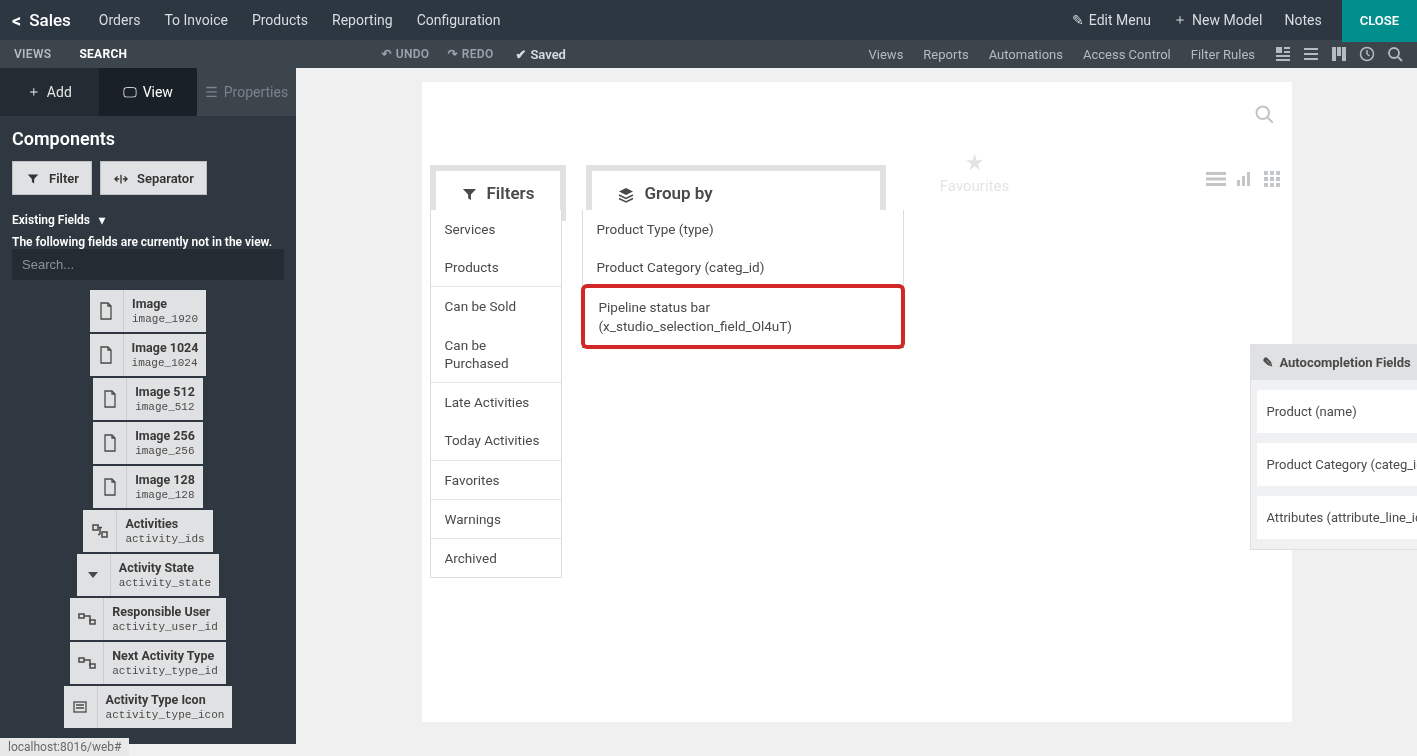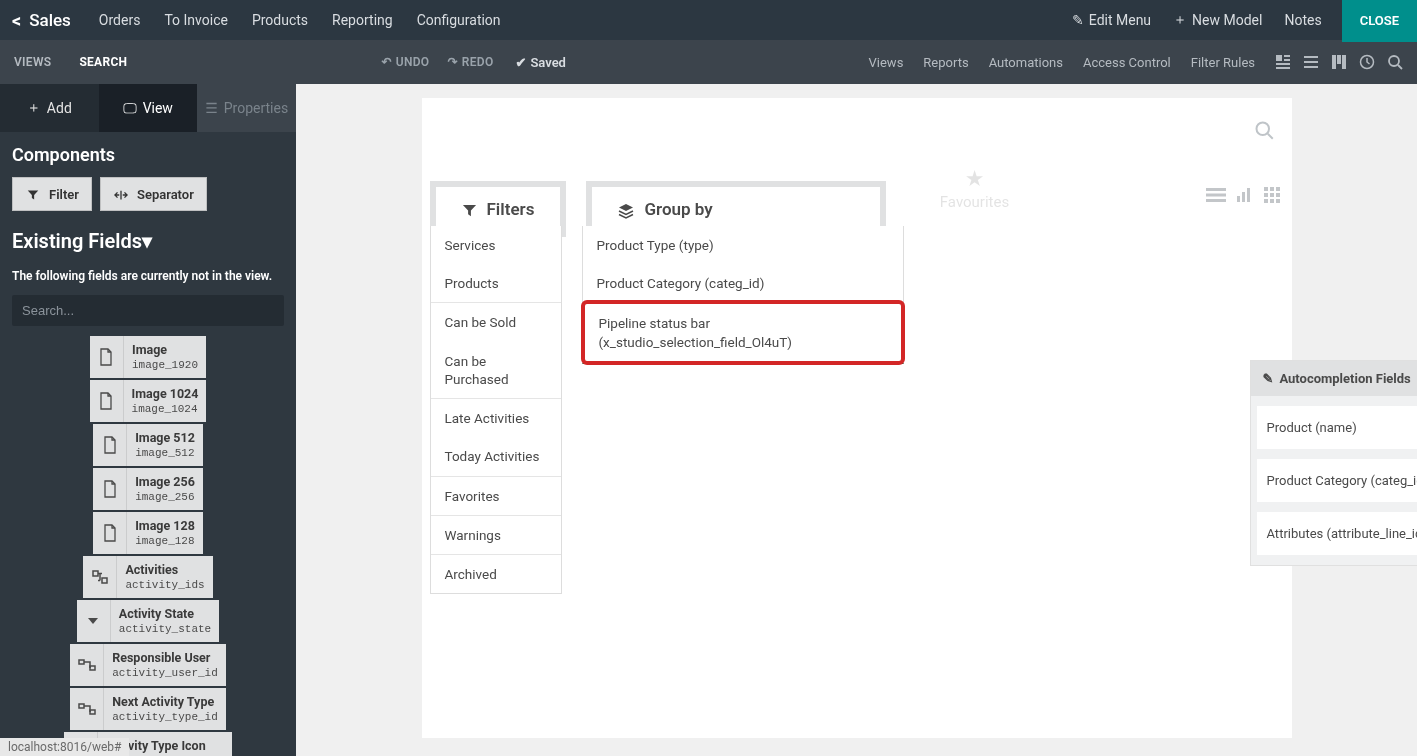--- a/index.html
+++ b/index.html
@@ -8,21 +8,21 @@
 
 .topbar { background: #2c3741; height: 40px; display: flex; align-items: center; padding: 0 12px; color: #e5e5e5; }
 .topbar .back { font-size: 18px; font-weight: bold; margin-right: 8px; color: #fff; cursor: pointer; }
 .topbar .app-name { font-size: 17px; font-weight: 500; color: #fff; margin-right: 28px; }
 .topbar .menu-item { margin-right: 24px; font-size: 14px; color: #d9dde1; cursor: pointer; }
 .topbar .spacer { flex: 1; }
 .topbar .right-item { margin-left: 22px; font-size: 14px; color: #d9dde1; cursor: pointer; display: flex; align-items: center; gap: 5px; }
 .topbar .close-btn { background: #008f8c; color: #fff; font-weight: 600; padding: 0 18px; height: 44px; display: flex; align-items: center; margin-left: 20px; margin-right: -12px; cursor: pointer; }
 
 
-.toolbar2 { background: #3c444c; height: 44px; display: flex; align-items: center; color: #b5bbc1; font-size: 13px; }
+.toolbar2 { background: #3c444c; height: 28px; display: flex; align-items: center; color: #b5bbc1; font-size: 13px; }
 .toolbar2 .left { display: flex; align-items: center; }
 .toolbar2 .tab2 { padding: 0 14px; height: 40px; display: flex; align-items: center; font-size: 12px; font-weight: 600; cursor: pointer; letter-spacing: 0.3px; }
 .toolbar2 .tab2.active { color: #fff; font-weight: 700; }
 .toolbar2 .undo-redo { margin-left: 240px; display: flex; gap: 18px; align-items: center; color: #9aa3ab; }
 .toolbar2 .undo-redo span { cursor: pointer; display: flex; align-items: center; gap: 4px; font-size: 12px; font-weight: 600; letter-spacing: 0.3px; }
 .toolbar2 .saved { margin-left: 22px; color: #d9dde1; font-size: 13px; font-weight: 600; display: flex; align-items: center; gap: 4px; }
 .toolbar2 .spacer { flex: 1; }
 .toolbar2 .rlink { margin-right: 20px; color: #b5bbc1; cursor: pointer; font-size: 13px; }
 .toolbar2 .ricons { display: flex; align-items: center; gap: 12px; margin-right: 14px; color: #b5bbc1; }
 .toolbar2 .ricons .ricon { cursor: pointer; }
@@ -35,22 +35,22 @@
 .side-tabs { display: flex; height: 48px; }
 .side-tab { flex: 1; display: flex; align-items: center; justify-content: center; gap: 6px; cursor: pointer; font-size: 14px; color: #b5bbc1; background: #2f3840; }
 .side-tab.add { background: #242c33; color: #e5e5e5; }
 .side-tab.view { background: #1a2027; color: #fff; }
 .side-tab.props { background: #3c444c; color: #7a838b; }
 .side-content { padding: 12px 12px 0 12px; overflow-y: auto; flex: 1; }
 .components-title { font-size: 18px; font-weight: 600; color: #fff; margin-bottom: 12px; }
 .comp-buttons { display: flex; gap: 8px; margin-bottom: 18px; }
 .comp-btn { background: #e0e1e2; border: 1px solid #bfc0c1; color: #333; height: 34px; display: flex; align-items: center; gap: 8px; padding: 0 12px; cursor: pointer; font-size: 13px; font-weight: 600; }
 .comp-btn .ci { width: 16px; text-align: center; }
-.existing-title { font-size: 20px; font-weight: 600; color: #fff; margin-bottom: 16px; display: flex; align-items: center; gap: 0; cursor: pointer; }
-.existing-sub { font-size: 12px; color: #fff; font-weight: 600; margin-bottom: 12px; }
+.existing-title { font-size: 12px; font-weight: 600; color: #fff; margin-bottom: 8px; display: flex; align-items: center; gap: 9px; cursor: pointer; }
+.existing-sub { font-size: 12px; color: #fff; font-weight: 600; margin-bottom: 0; }
 .search-box { background: #242c33; border: none; color: #cfd3d7; padding: 8px 10px; width: 100%; margin-bottom: 10px; font-size: 13px; border-radius: 2px; }
 .search-box::placeholder { color: #8b939b; }
 .field-list { display: flex; flex-direction: column; gap: 2px; align-items: center; }
 .field-item { background: #e0e1e2; display: flex; align-items: center; min-height: 42px; cursor: grab; }
 .field-icon { width: 34px; height: 42px; display: flex; align-items: center; justify-content: center; background: #e0e1e2; border-right: 1px solid #cbcccd; color: #4a4a4a; }
 .field-text { padding: 4px 8px; display: flex; flex-direction: column; justify-content: center; }
 .field-label { font-size: 12.5px; font-weight: 700; color: #3a3a3a; line-height: 1.3; }
 .field-code { font-size: 11px; font-family: "Courier New", monospace; color: #4a4a4a; line-height: 1.2; }
 
 

